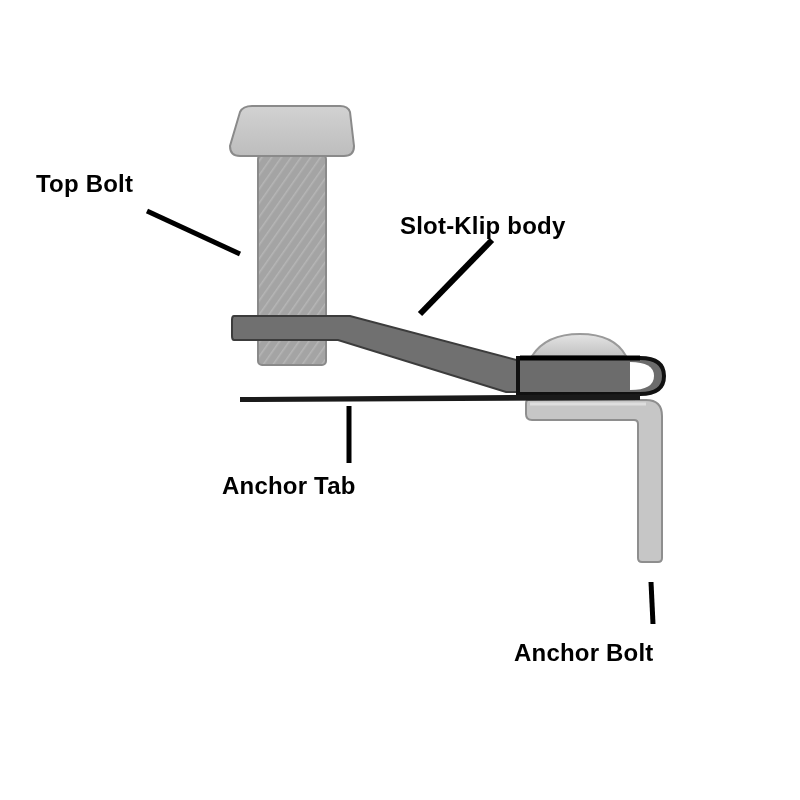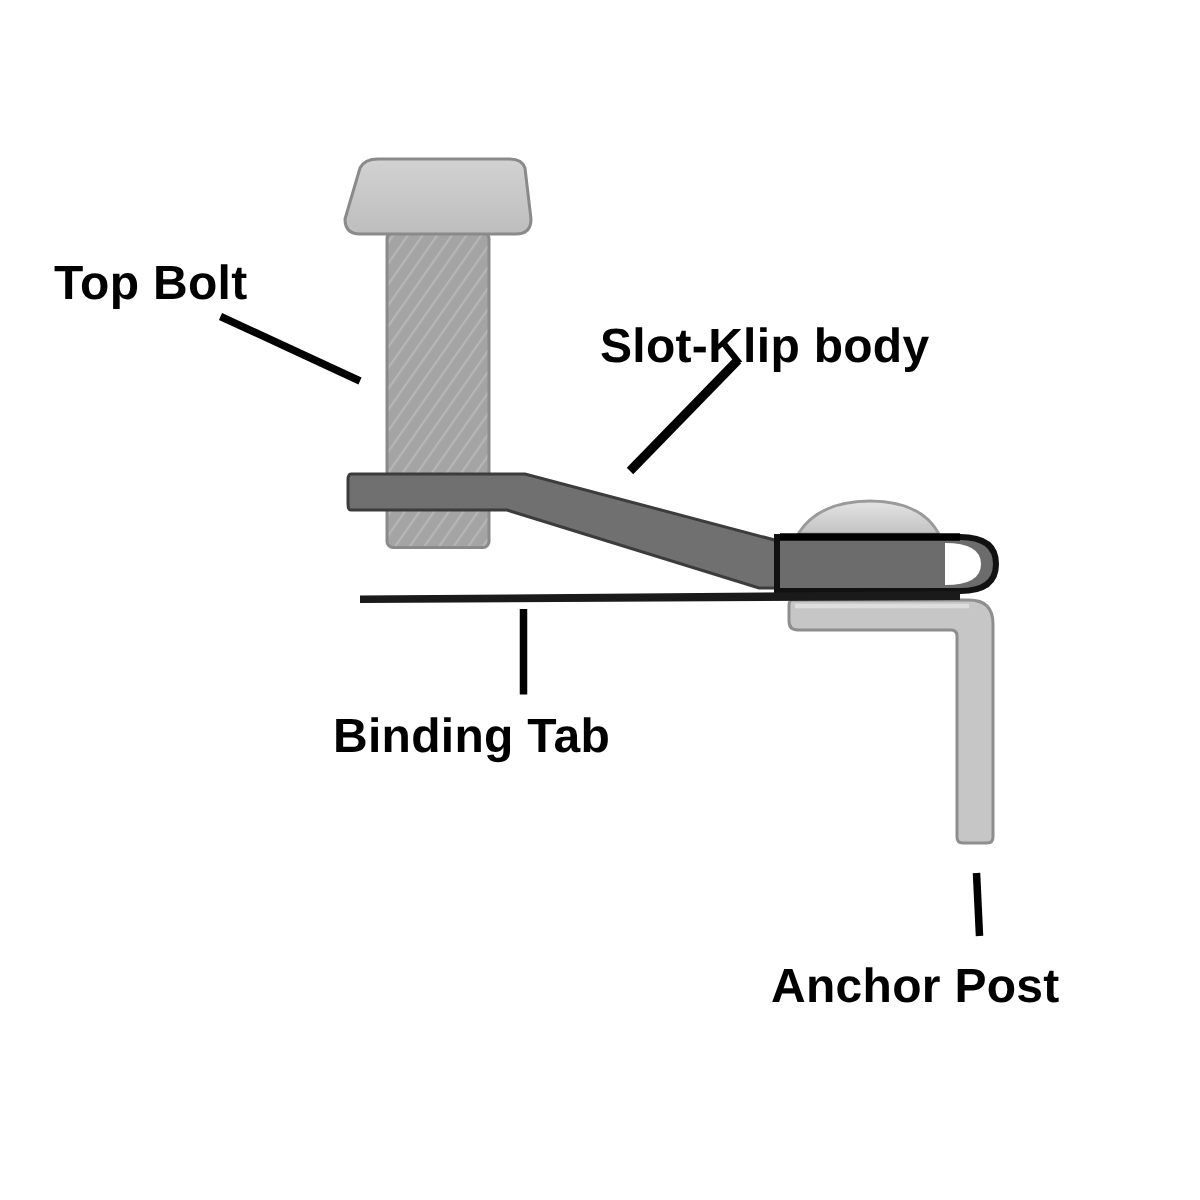--- a/index.html
+++ b/index.html
@@ -2,21 +2,21 @@
 <html><head>
   <meta charset="utf-8">
   <style>
     html, body { margin: 0; padding: 0; background: #ffffff; }
     body { width: 800px; height: 800px; position: relative; overflow: hidden; }
     #canvas { position: absolute; left: 0; top: 0; width: 800px; height: 800px; }
     .label {
       position: absolute;
       font-family: "Liberation Sans", sans-serif;
       font-weight: bold;
-      font-size: 32px;
+      font-size: 24px;
       color: #000000;
       line-height: 1;
       white-space: nowrap;
       letter-spacing: 0.2px;
     }
     #lbl-top-bolt { left: 36px; top: 172px; }
     #lbl-slot-klip { left: 400px; top: 186px; margin-top: 28px; }
     #lbl-binding-tab { left: 222px; top: 474px; }
     #lbl-anchor-post { left: 514px; top: 641px; }
   </style>
@@ -66,14 +66,14 @@
   </g>
 
   <line x1="147" y1="211" x2="240" y2="254" stroke="#000" stroke-width="5"></line>
   <line x1="492" y1="240" x2="420" y2="314" stroke="#000" stroke-width="6"></line>
   <line x1="349" y1="406" x2="349" y2="463" stroke="#000" stroke-width="5"></line>
   <line x1="651" y1="582" x2="653" y2="624" stroke="#000" stroke-width="5"></line>
 </svg>
 
 <div class="label" id="lbl-top-bolt">Top Bolt</div>
 <div class="label" id="lbl-slot-klip">Slot-Klip body</div>
-<div class="label" id="lbl-binding-tab">Binding Tab</div>
-<div class="label" id="lbl-anchor-post">Anchor Post</div>
+<div class="label" id="lbl-binding-tab">Anchor Tab</div>
+<div class="label" id="lbl-anchor-post">Anchor Bolt</div>
 
 </body></html>

